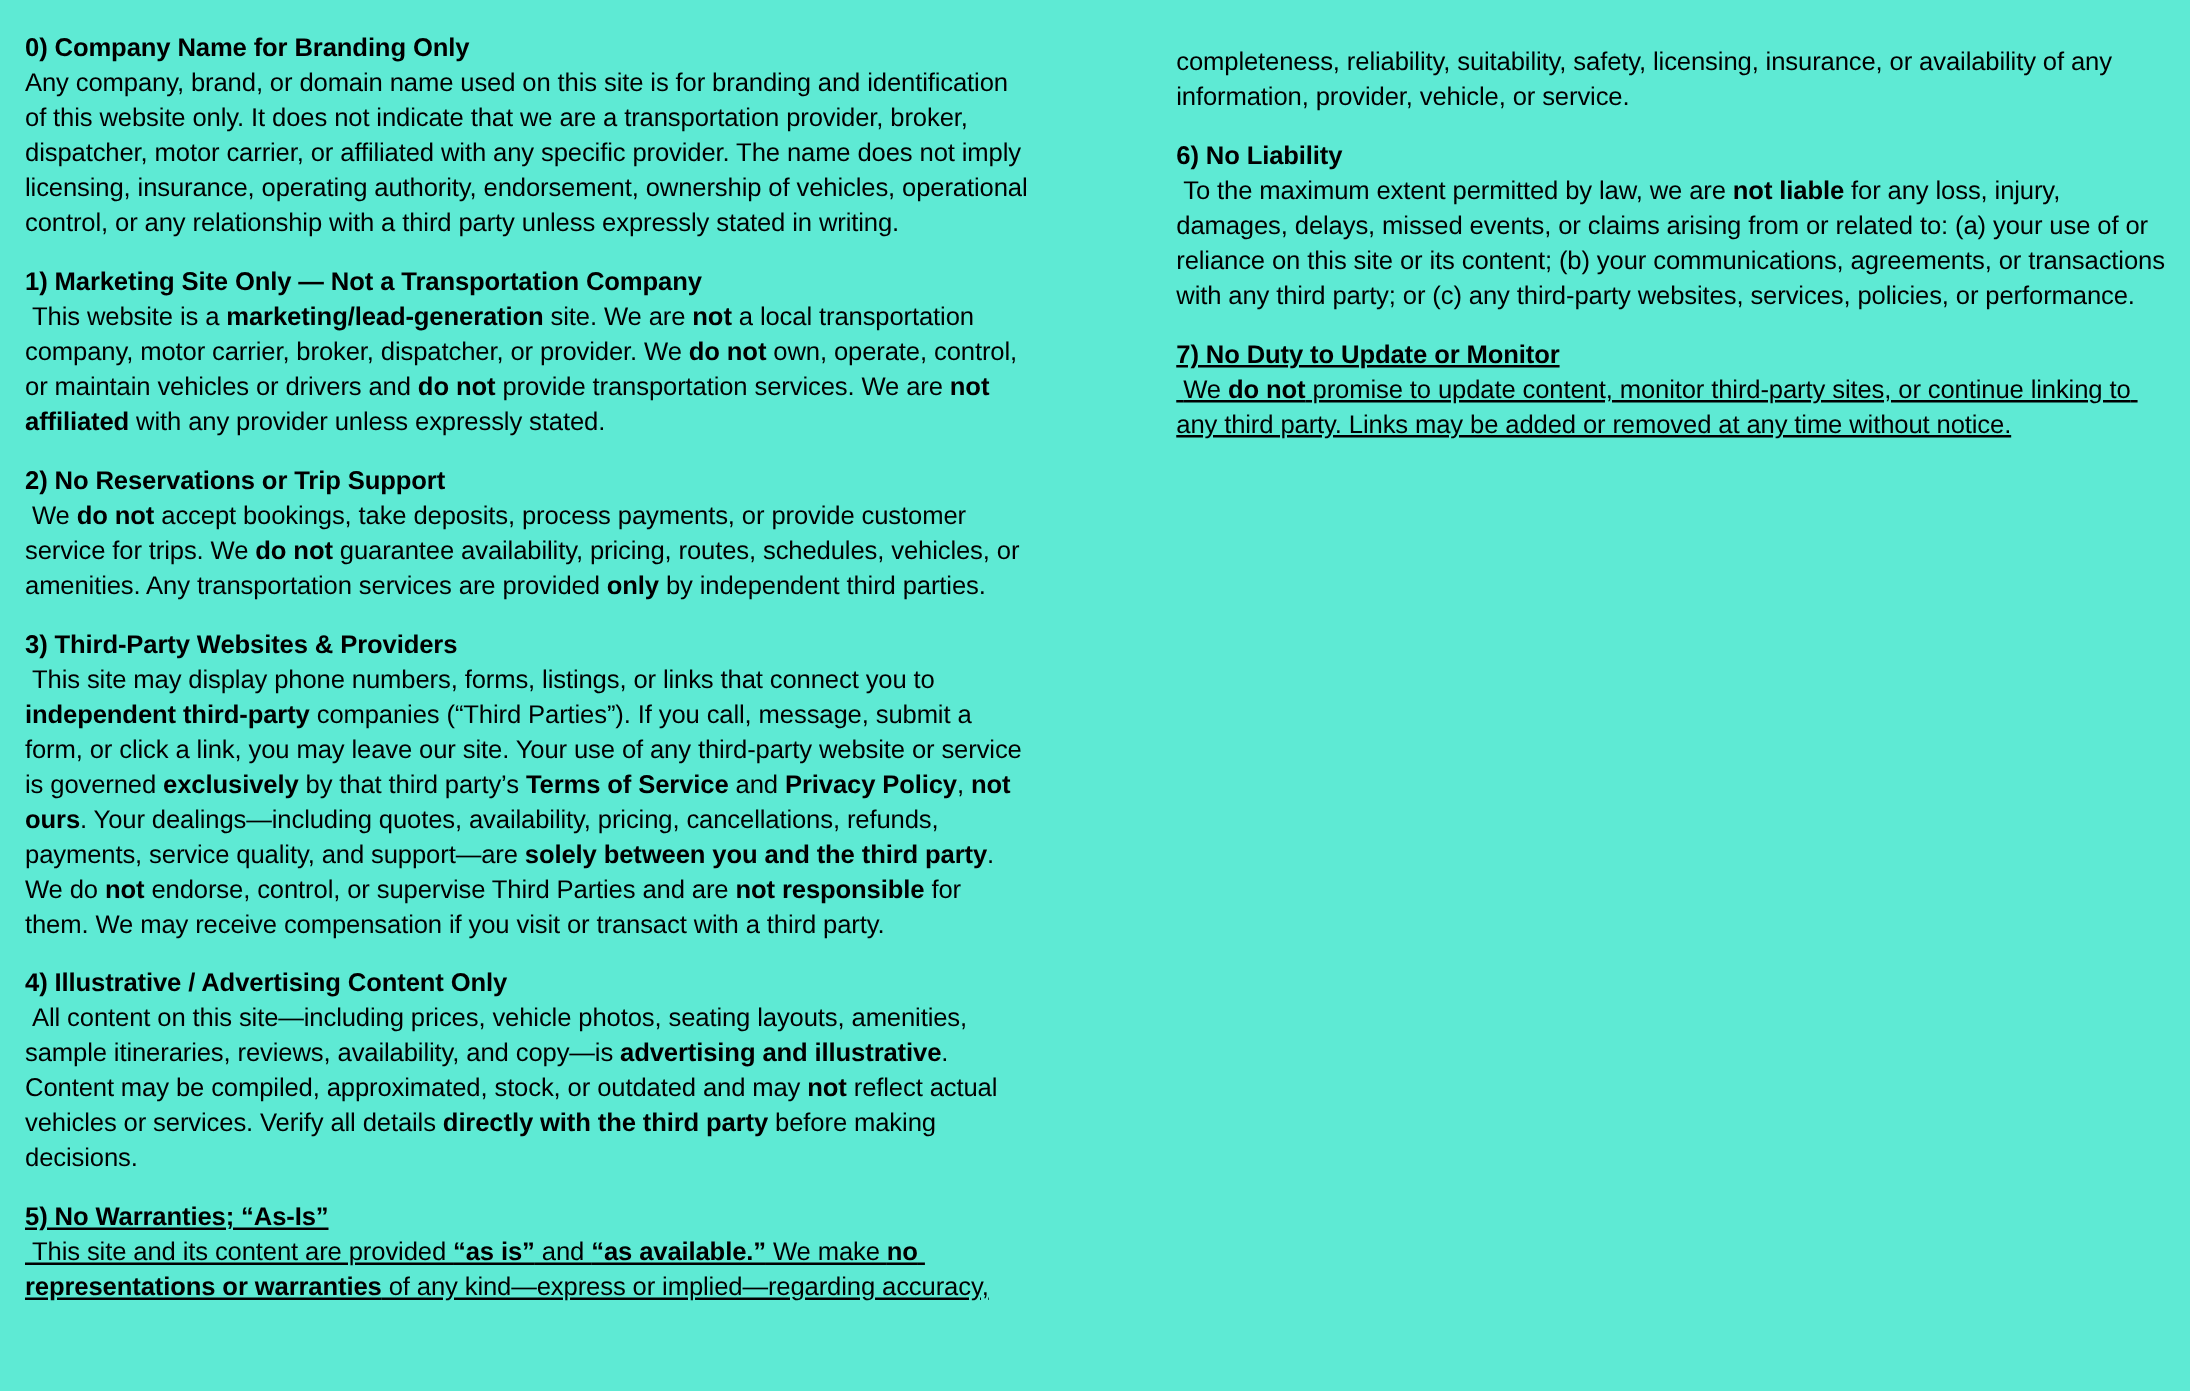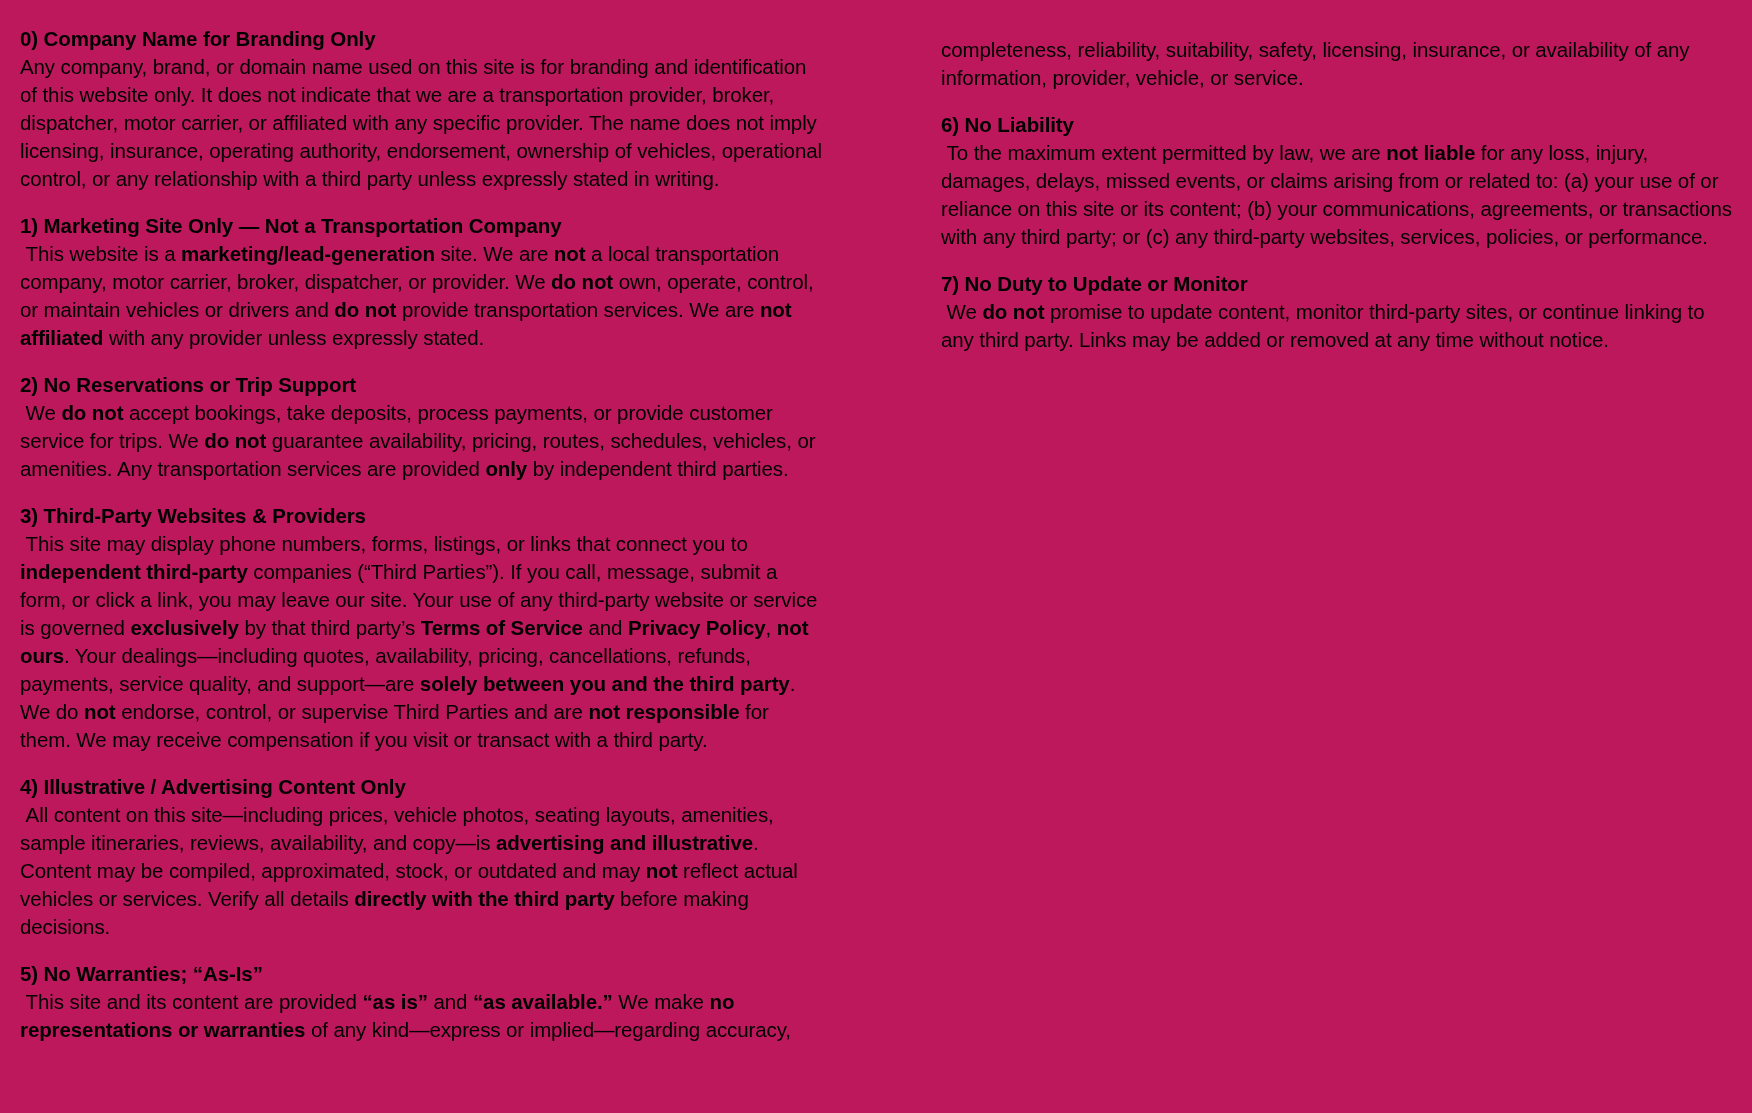--- a/index.html
+++ b/index.html
@@ -14,41 +14,41 @@
     overflow: hidden;
     color: #000000;
     font-family: "Liberation Sans", "DejaVu Sans", sans-serif;
     font-size: 20.5px;
     line-height: 28px;
     letter-spacing: -0.1px;
   }
   .page {
     position: absolute;
     inset: 0;
-    background: #be185d;
+    background: #5eead4;
   }
   .col {
     position: absolute;
     white-space: pre-wrap;
   }
   .col-left {
     left: 20px;
     top: 25px;
     width: 802px;
   }
   .col-right {
     left: 941px;
     top: 36px;
     width: 795px;
   }
   p.section {
     margin: 0 0 19px 0;
     padding: 0;
   }
-  p.section:last-child { margin-bottom: 0; }
+  p.section:last-child { margin-bottom: 0; text-decoration: underline; }
   strong { font-weight: 700; }
 </style>
 </head>
 <body style="background: rgb(255, 255, 255); color: rgb(0, 0, 0);">
 
 <main class="page">
   <section class="col col-left"><p class="section"><strong>0) Company Name for Branding Only</strong><br>Any company, brand, or domain name used on this site is for branding and identification of this website only. It does not indicate that we are a transportation provider, broker, dispatcher, motor carrier, or affiliated with any specific provider. The name does not imply licensing, insurance, operating authority, endorsement, ownership of vehicles, operational control, or any relationship with a third party unless expressly stated in writing.</p><p class="section"><strong>1) Marketing Site Only — Not a Transportation Company</strong><br> This website is a <strong>marketing/lead-generation</strong> site. We are <strong>not</strong> a local transportation company, motor carrier, broker, dispatcher, or provider. We <strong>do not</strong> own, operate, control, or maintain vehicles or drivers and <strong>do not</strong> provide transportation services. We are <strong>not affiliated</strong> with any provider unless expressly stated.</p><p class="section"><strong>2) No Reservations or Trip Support</strong><br> We <strong>do not</strong> accept bookings, take deposits, process payments, or provide customer service for trips. We <strong>do not</strong> guarantee availability, pricing, routes, schedules, vehicles, or amenities. Any transportation services are provided <strong>only</strong> by independent third parties.</p><p class="section"><strong>3) Third-Party Websites &amp; Providers</strong><br> This site may display phone numbers, forms, listings, or links that connect you to <strong>independent third-party</strong> companies (“Third Parties”). If you call, message, submit a form, or click a link, you may leave our site. Your use of any third-party website or service is governed <strong>exclusively</strong> by that third party’s <strong>Terms of Service</strong> and <strong>Privacy Policy</strong>, <strong>not ours</strong>. Your dealings—including quotes, availability, pricing, cancellations, refunds, payments, service quality, and support—are <strong>solely between you and the third party</strong>. We do <strong>not</strong> endorse, control, or supervise Third Parties and are <strong>not responsible</strong> for them. We may receive compensation if you visit or transact with a third party.</p><p class="section"><strong>4) Illustrative / Advertising Content Only</strong><br> All content on this site—including prices, vehicle photos, seating layouts, amenities, sample itineraries, reviews, availability, and copy—is <strong>advertising and illustrative</strong>. Content may be compiled, approximated, stock, or outdated and may <strong>not</strong> reflect actual vehicles or services. Verify all details <strong>directly with the third party</strong> before making decisions.</p><p class="section"><strong>5) No Warranties; “As-Is”</strong><br> This site and its content are provided <strong>“as is”</strong> and <strong>“as available.”</strong> We make <strong>no representations or warranties</strong> of any kind—express or implied—regarding accuracy,</p></section>
   <section class="col col-right"><p class="section">completeness, reliability, suitability, safety, licensing, insurance, or availability of any information, provider, vehicle, or service.</p><p class="section"><strong>6) No Liability</strong><br> To the maximum extent permitted by law, we are <strong>not liable</strong> for any loss, injury, damages, delays, missed events, or claims arising from or related to: (a) your use of or reliance on this site or its content; (b) your communications, agreements, or transactions with any third party; or (c) any third-party websites, services, policies, or performance.</p><p class="section"><strong>7) No Duty to Update or Monitor</strong><br> We <strong>do not</strong> promise to update content, monitor third-party sites, or continue linking to any third party. Links may be added or removed at any time without notice.</p></section>
 </main>
 

